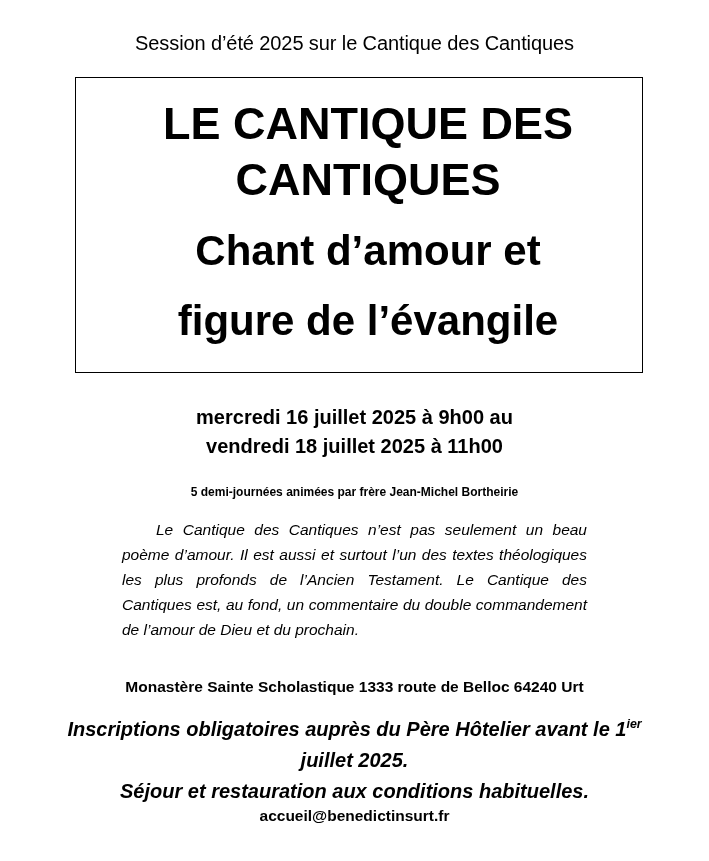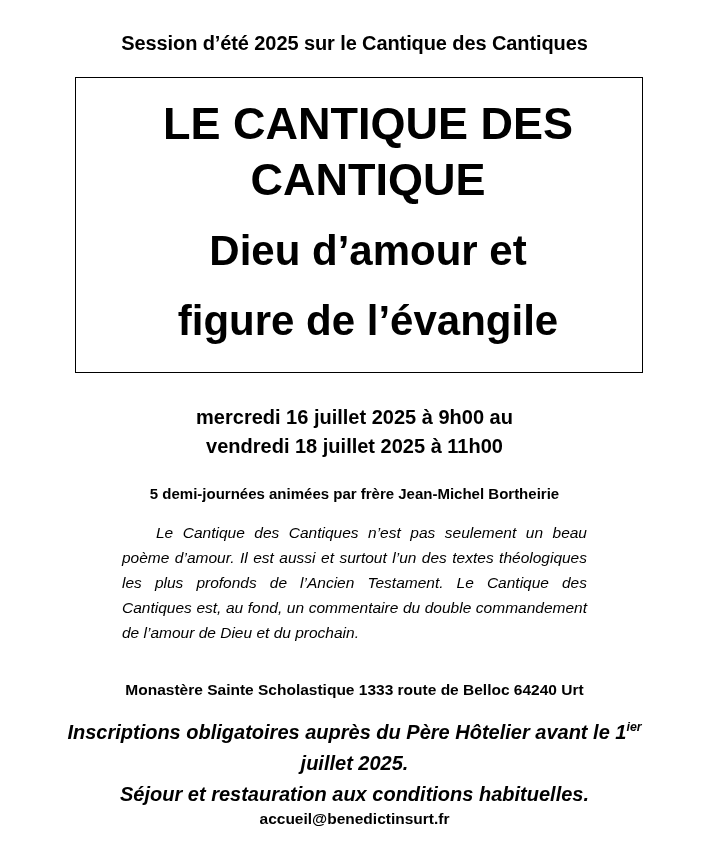--- a/index.html
+++ b/index.html
@@ -16,21 +16,21 @@
   }
   .page {
     position: relative;
     width: 709px;
     height: 861px;
     box-sizing: border-box;
     padding: 0 40px;
   }
   .header-line {
     text-align: center;
-    font-weight: bold;
+    font-weight: normal;
     font-size: 20px;
     letter-spacing: -0.1px;
     margin-top: 32px;
     margin-bottom: 0;
   }
   .title-box {
     margin-top: 22px;
     margin-left: 35px;
     margin-right: 26px;
     border: 1.5px solid #000;
@@ -54,21 +54,21 @@
   .dates {
     text-align: center;
     font-weight: bold;
     font-size: 20px;
     line-height: 1.45;
     margin-top: 30px;
   }
   .speaker {
     text-align: center;
     font-weight: bold;
-    font-size: 15px;
+    font-size: 12px;
     margin-top: 24px;
   }
   .blurb {
     font-style: italic;
     font-size: 15.5px;
     line-height: 1.62;
     text-align: justify;
     margin: 18px 82px 0 82px;
     text-indent: 34px;
   }
@@ -99,22 +99,22 @@
 </style>
 </head>
 <body>
 
 <div class="page">
 
   <div class="header-line">Session d’été 2025 sur le Cantique des Cantiques</div>
 
   <div class="title-box">
     <div class="title-main">LE CANTIQUE DES</div>
-    <div class="title-main">CANTIQUE</div>
-    <div class="title-sub">Dieu d’amour et</div>
+    <div class="title-main">CANTIQUES</div>
+    <div class="title-sub">Chant d’amour et</div>
     <div class="title-sub">figure de l’évangile</div>
   </div>
 
   <div class="dates">
     <div>mercredi 16 juillet 2025 à 9h00 au</div>
     <div>vendredi 18 juillet 2025 à 11h00</div>
   </div>
 
   <div class="speaker">5 demi-journées animées par frère Jean-Michel Bortheirie</div>
 

